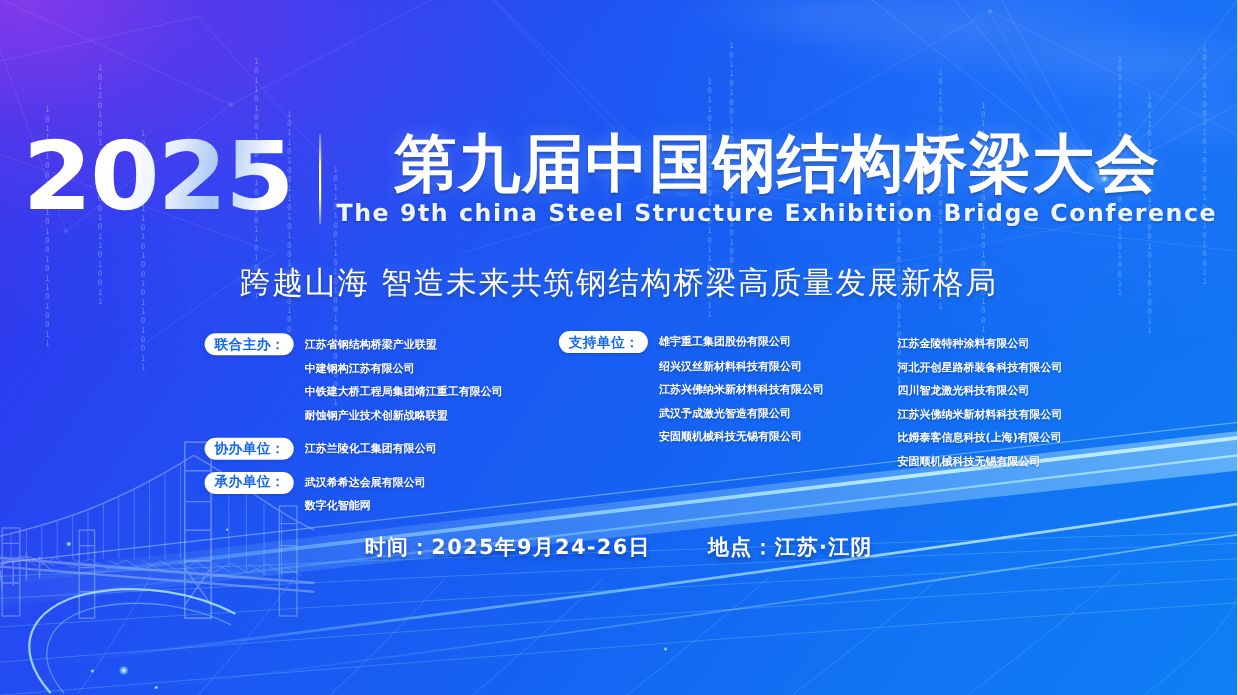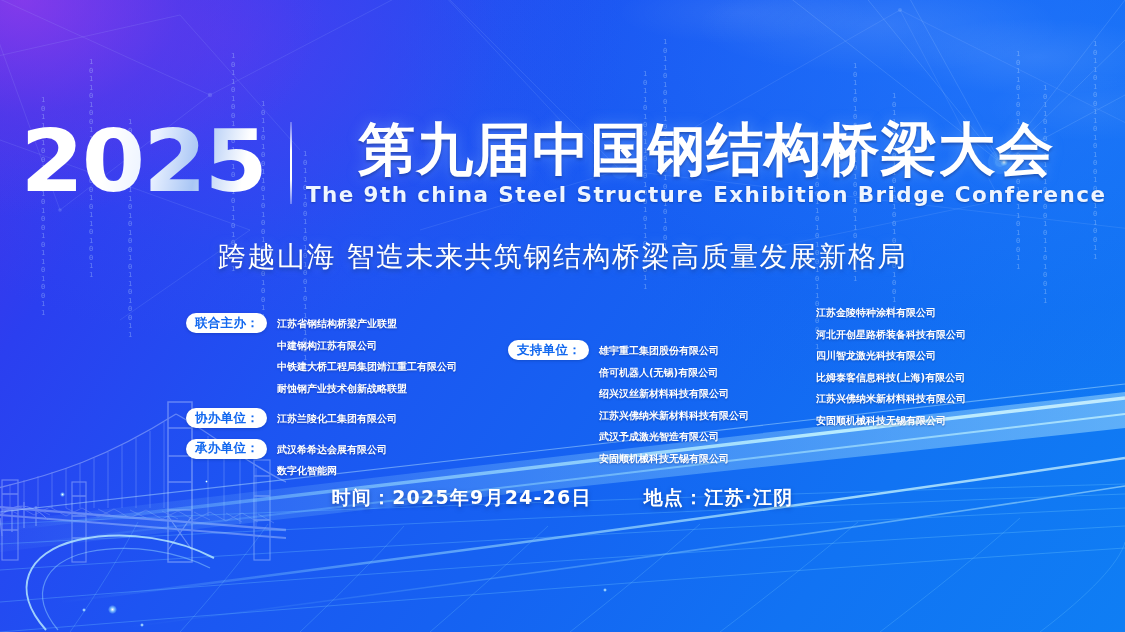--- a/index.html
+++ b/index.html
@@ -127,22 +127,22 @@
   }
   .org-list { margin-left:10px; }
   .org-item {
     font-size:10px; font-weight:bold;
     line-height:21.5px;
     white-space:nowrap;
     color:#ffffff;
     text-shadow:0 1px 2px rgba(10,40,120,0.45);
   }
 
-  #col-left  { position:absolute; left:0;   top:12px; }
-  #col-mid   { position:absolute; left:322px; top:0;margin-top:39px; }
+  #col-left  { position:absolute; left:0;   top:2px; }
+  #col-mid   { position:absolute; left:322px; top:0; }
   #col-right { position:absolute; left:620px; top:1px; }
   #col-right .org-item { line-height:21.5px; }
 
   
   #footer {
     position:absolute; left:0; right:0; top:485px;
     display:flex; justify-content:center; align-items:center;
     gap:52px;
     font-size:19px; font-weight:bold;
     letter-spacing:1.2px;
@@ -366,36 +366,35 @@
             <div class="org-item">数字化智能网</div>
           </div>
         </div>
       </div>
 
       <div id="col-mid">
         <div class="org-block">
           <div class="pill">支持单位：</div>
           <div class="org-list">
             <div class="org-item">雄宇重工集团股份有限公司</div>
-            <div class="org-item">倍可机器人(无锡)有限公司</div>
             <div class="org-item">绍兴汉丝新材料科技有限公司</div>
             <div class="org-item">江苏兴佛纳米新材料科技有限公司</div>
             <div class="org-item">武汉予成激光智造有限公司</div>
             <div class="org-item">安固顺机械科技无锡有限公司</div>
           </div>
         </div>
       </div>
 
       <div id="col-right">
         <div class="org-list">
           <div class="org-item">江苏金陵特种涂料有限公司</div>
           <div class="org-item"> 河北开创星路桥装备科技有限公司</div>
           <div class="org-item">四川智龙激光科技有限公司</div>
+          <div class="org-item">江苏兴佛纳米新材料科技有限公司</div>
           <div class="org-item">比姆泰客信息科技(上海)有限公司</div>
-          <div class="org-item">江苏兴佛纳米新材料科技有限公司</div>
           <div class="org-item">安固顺机械科技无锡有限公司</div>
         </div>
       </div>
 
     </div>
 
     <div id="footer">
       <div class="footer-item">时间：2025年9月24-26日</div>
       <div class="footer-item">地点：江苏·江阴</div>
     </div>

